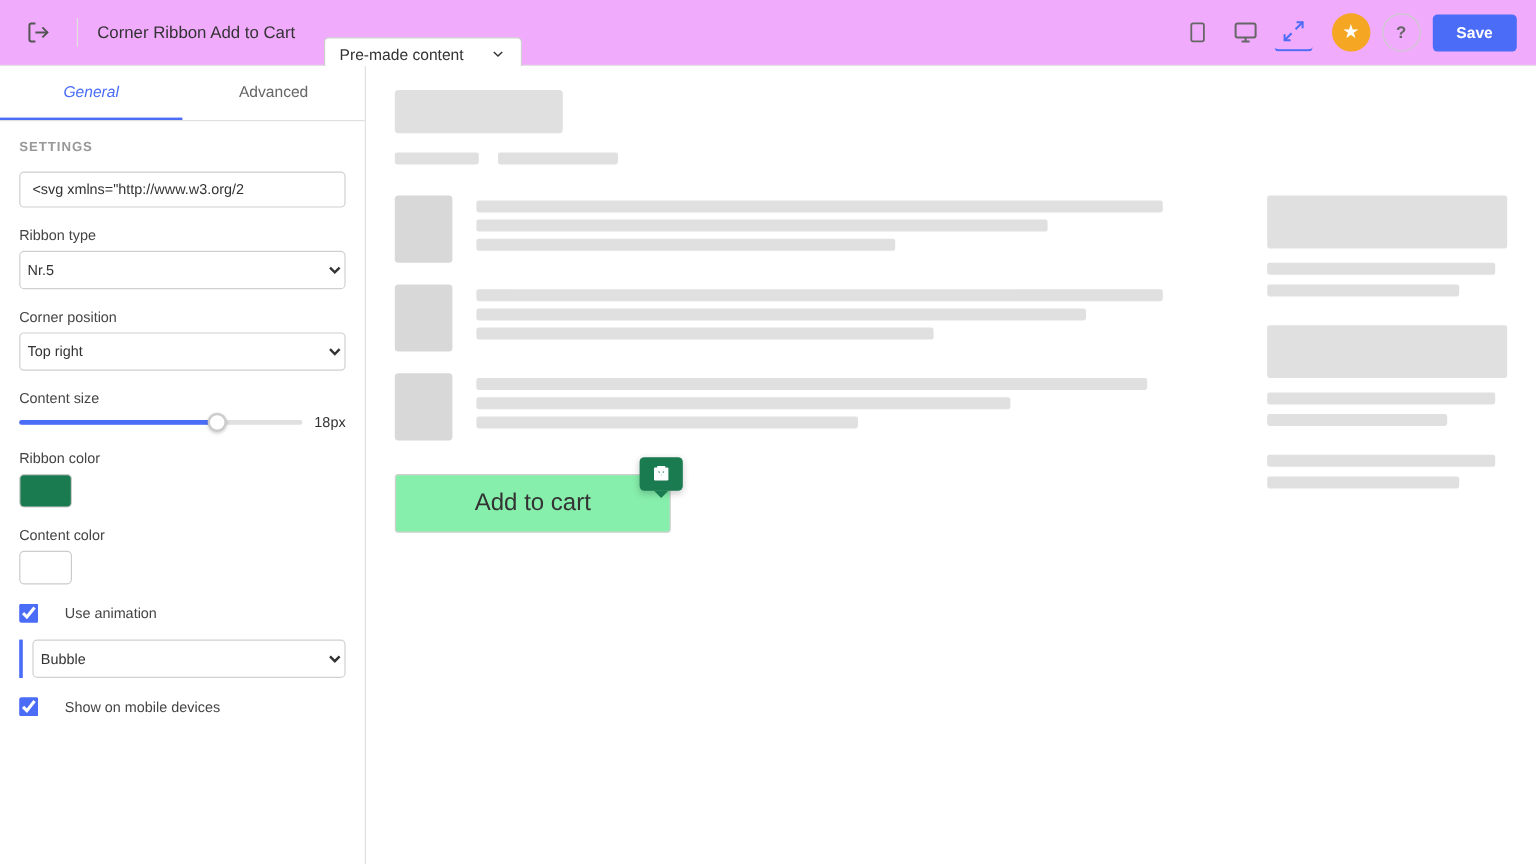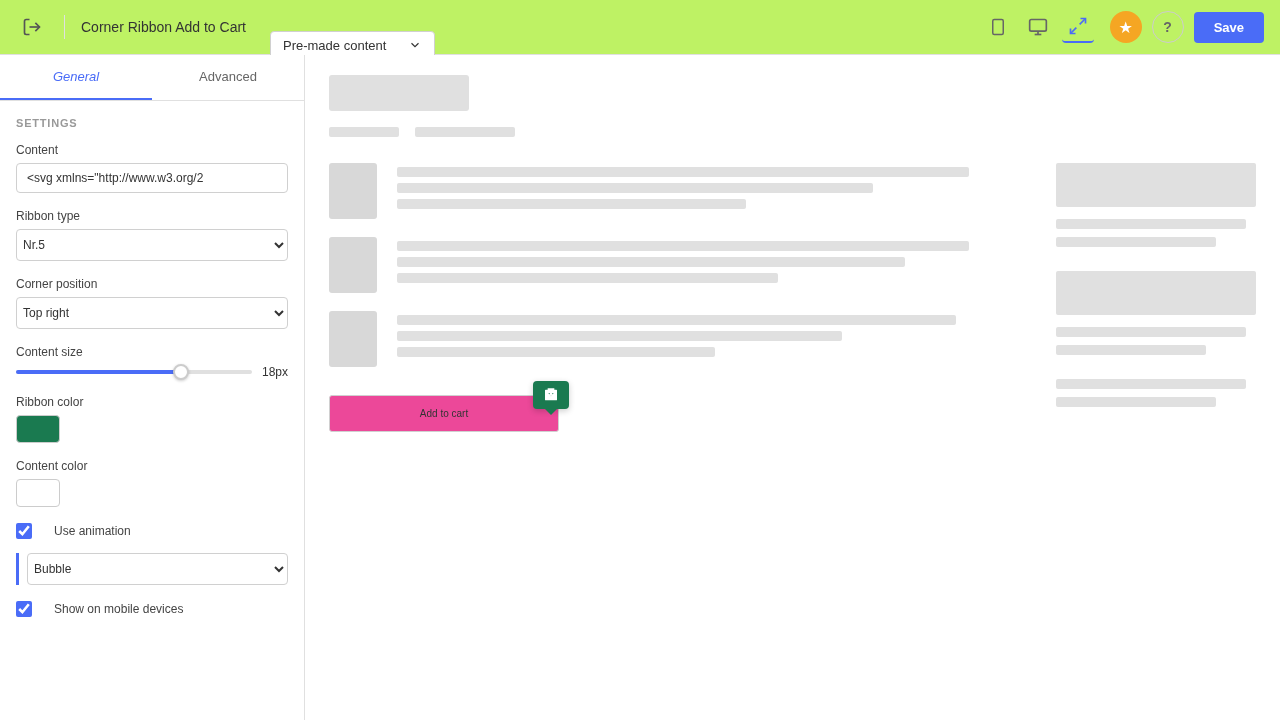--- a/index.html
+++ b/index.html
@@ -1,21 +1,21 @@
 <!DOCTYPE html>
 <html><head>
   <meta charset="utf-8">
   <style>
     * { box-sizing: border-box; margin: 0; padding: 0; }
     body { font-family: -apple-system, BlinkMacSystemFont, 'Segoe UI', sans-serif; font-size: 13px; background: #f5f5f5; color: #333; height: 720px; overflow: hidden; }
 
     
     .topbar {
       display: flex; align-items: center; height: 55px;
-      background: #bef264; border-bottom: 1px solid #e0e0e0;
+      background: #f0abfc; border-bottom: 1px solid #e0e0e0;
       padding: 0 16px; gap: 16px;
     }
     .topbar-back { width: 32px; height: 32px; display: flex; align-items: center; justify-content: center; cursor: pointer; color: #555; }
     .topbar-title { font-size: 14px; color: #333; font-weight: 500; flex: 0 0 auto; margin-right: 8px; }
     .topbar-title-divider { width: 1px; height: 24px; background: #e0e0e0; }
     .premade-btn {
       display: flex; align-items: center; gap: 22px;
       border: 1px solid #d0d0d0; border-radius: 4px;
       padding: 6px 12px; background: #fff; cursor: pointer;
       font-size: 13px; color: #333; margin-top: 36px;
@@ -88,22 +88,22 @@
 
     .preview-top { margin-bottom: 20px; }
     .preview-row { display: flex; gap: 20px; margin-bottom: 18px; }
     .preview-thumb { width: 48px; height: 56px; background: #d8d8d8; border-radius: 3px; flex-shrink: 0; }
     .preview-lines { flex: 1; padding-top: 4px; }
     .preview-right-col { width: 200px; flex-shrink: 0; }
 
     
     .add-to-cart-wrap { position: relative; display: inline-flex; margin-top: 10px; }
     .add-to-cart-btn {
-      border: 1px solid #d0d0d0; background: #ec4899; padding: 12px 60px;
-      font-size: 10px; color: #333; border-radius: 3px; cursor: pointer;
+      border: 1px solid #d0d0d0; background: #86efac; padding: 12px 60px;
+      font-size: 20px; color: #333; border-radius: 3px; cursor: pointer;
       min-width: 230px; text-align: center;
     }
     .ribbon-badge {
       position: absolute; top: -14px; right: -10px;
       background: #1a7a50; color: #fff; padding: 6px 10px;
       border-radius: 4px; font-size: 14px; display: flex; align-items: center;
       box-shadow: 0 2px 6px rgba(0,0,0,0.2);
     }
     .ribbon-badge::after {
       content: ''; position: absolute; bottom: -6px; left: 50%; transform: translateX(-50%);
@@ -165,21 +165,20 @@
 
   <div class="sidebar">
     <div class="sidebar-tabs">
       <div class="sidebar-tab active">General</div>
       <div class="sidebar-tab">Advanced</div>
     </div>
     <div class="sidebar-content">
       <div class="settings-label">SETTINGS</div>
 
       <div class="field-group">
-        <div class="field-label">Content</div>
         <input type="text" class="text-input" value="&lt;svg xmlns=&quot;http://www.w3.org/2" style="">
       </div>
 
       <div class="field-group">
         <div class="field-label">Ribbon type</div>
         <select class="select-input">
           <option>Nr.5</option>
           <option>Nr.1</option>
           <option>Nr.2</option>
           <option>Nr.3</option>

